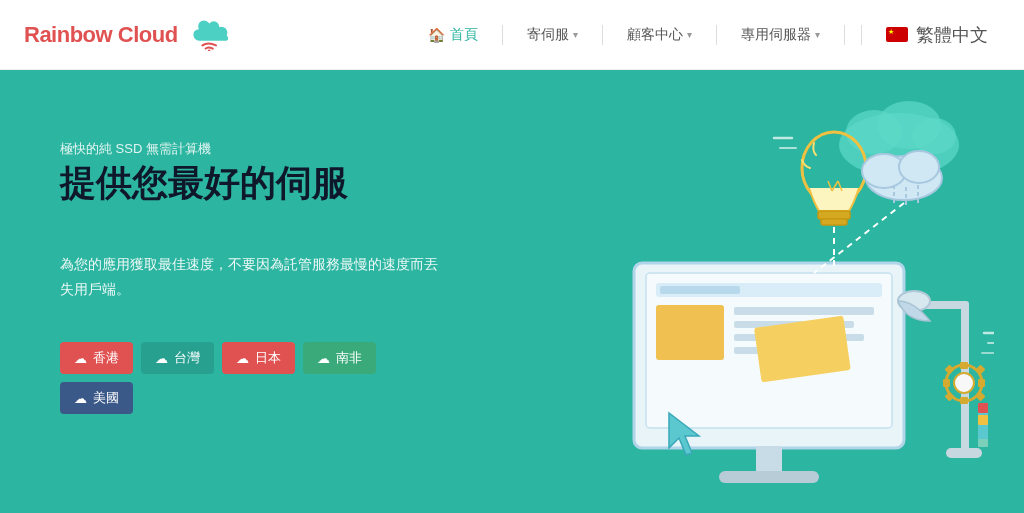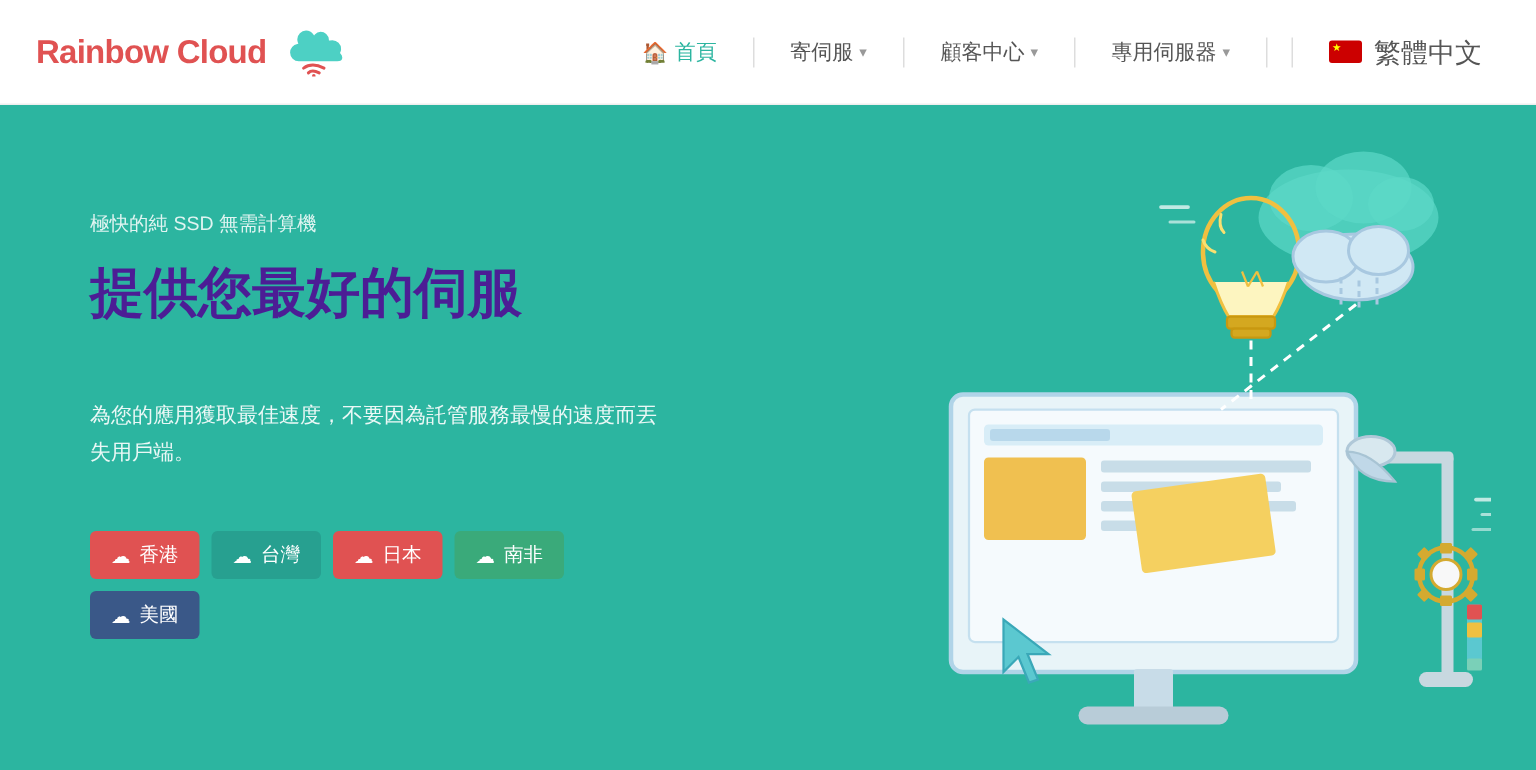--- a/index.html
+++ b/index.html
@@ -94,26 +94,26 @@
 
     .hero-content {
       max-width: 380px;
       padding-top: 10px;
       position: relative;
       z-index: 2;
     }
     .hero-subtitle {
       font-size: 13px;
       color: rgba(255,255,255,0.85);
-      margin-bottom: 14px;
+      margin-bottom: 2px;
     }
     .hero-title {
       font-size: 36px;
       font-weight: 700;
-      color: #4c1d95;
+      color: #0f172a;
       margin-bottom: 35px;
       line-height: 1.3;
     }
     .hero-desc {
       font-size: 14px;
       color: rgba(255,255,255,0.9);
       line-height: 1.8;
       margin-bottom: 40px;
       margin-top: 45px;
     }

